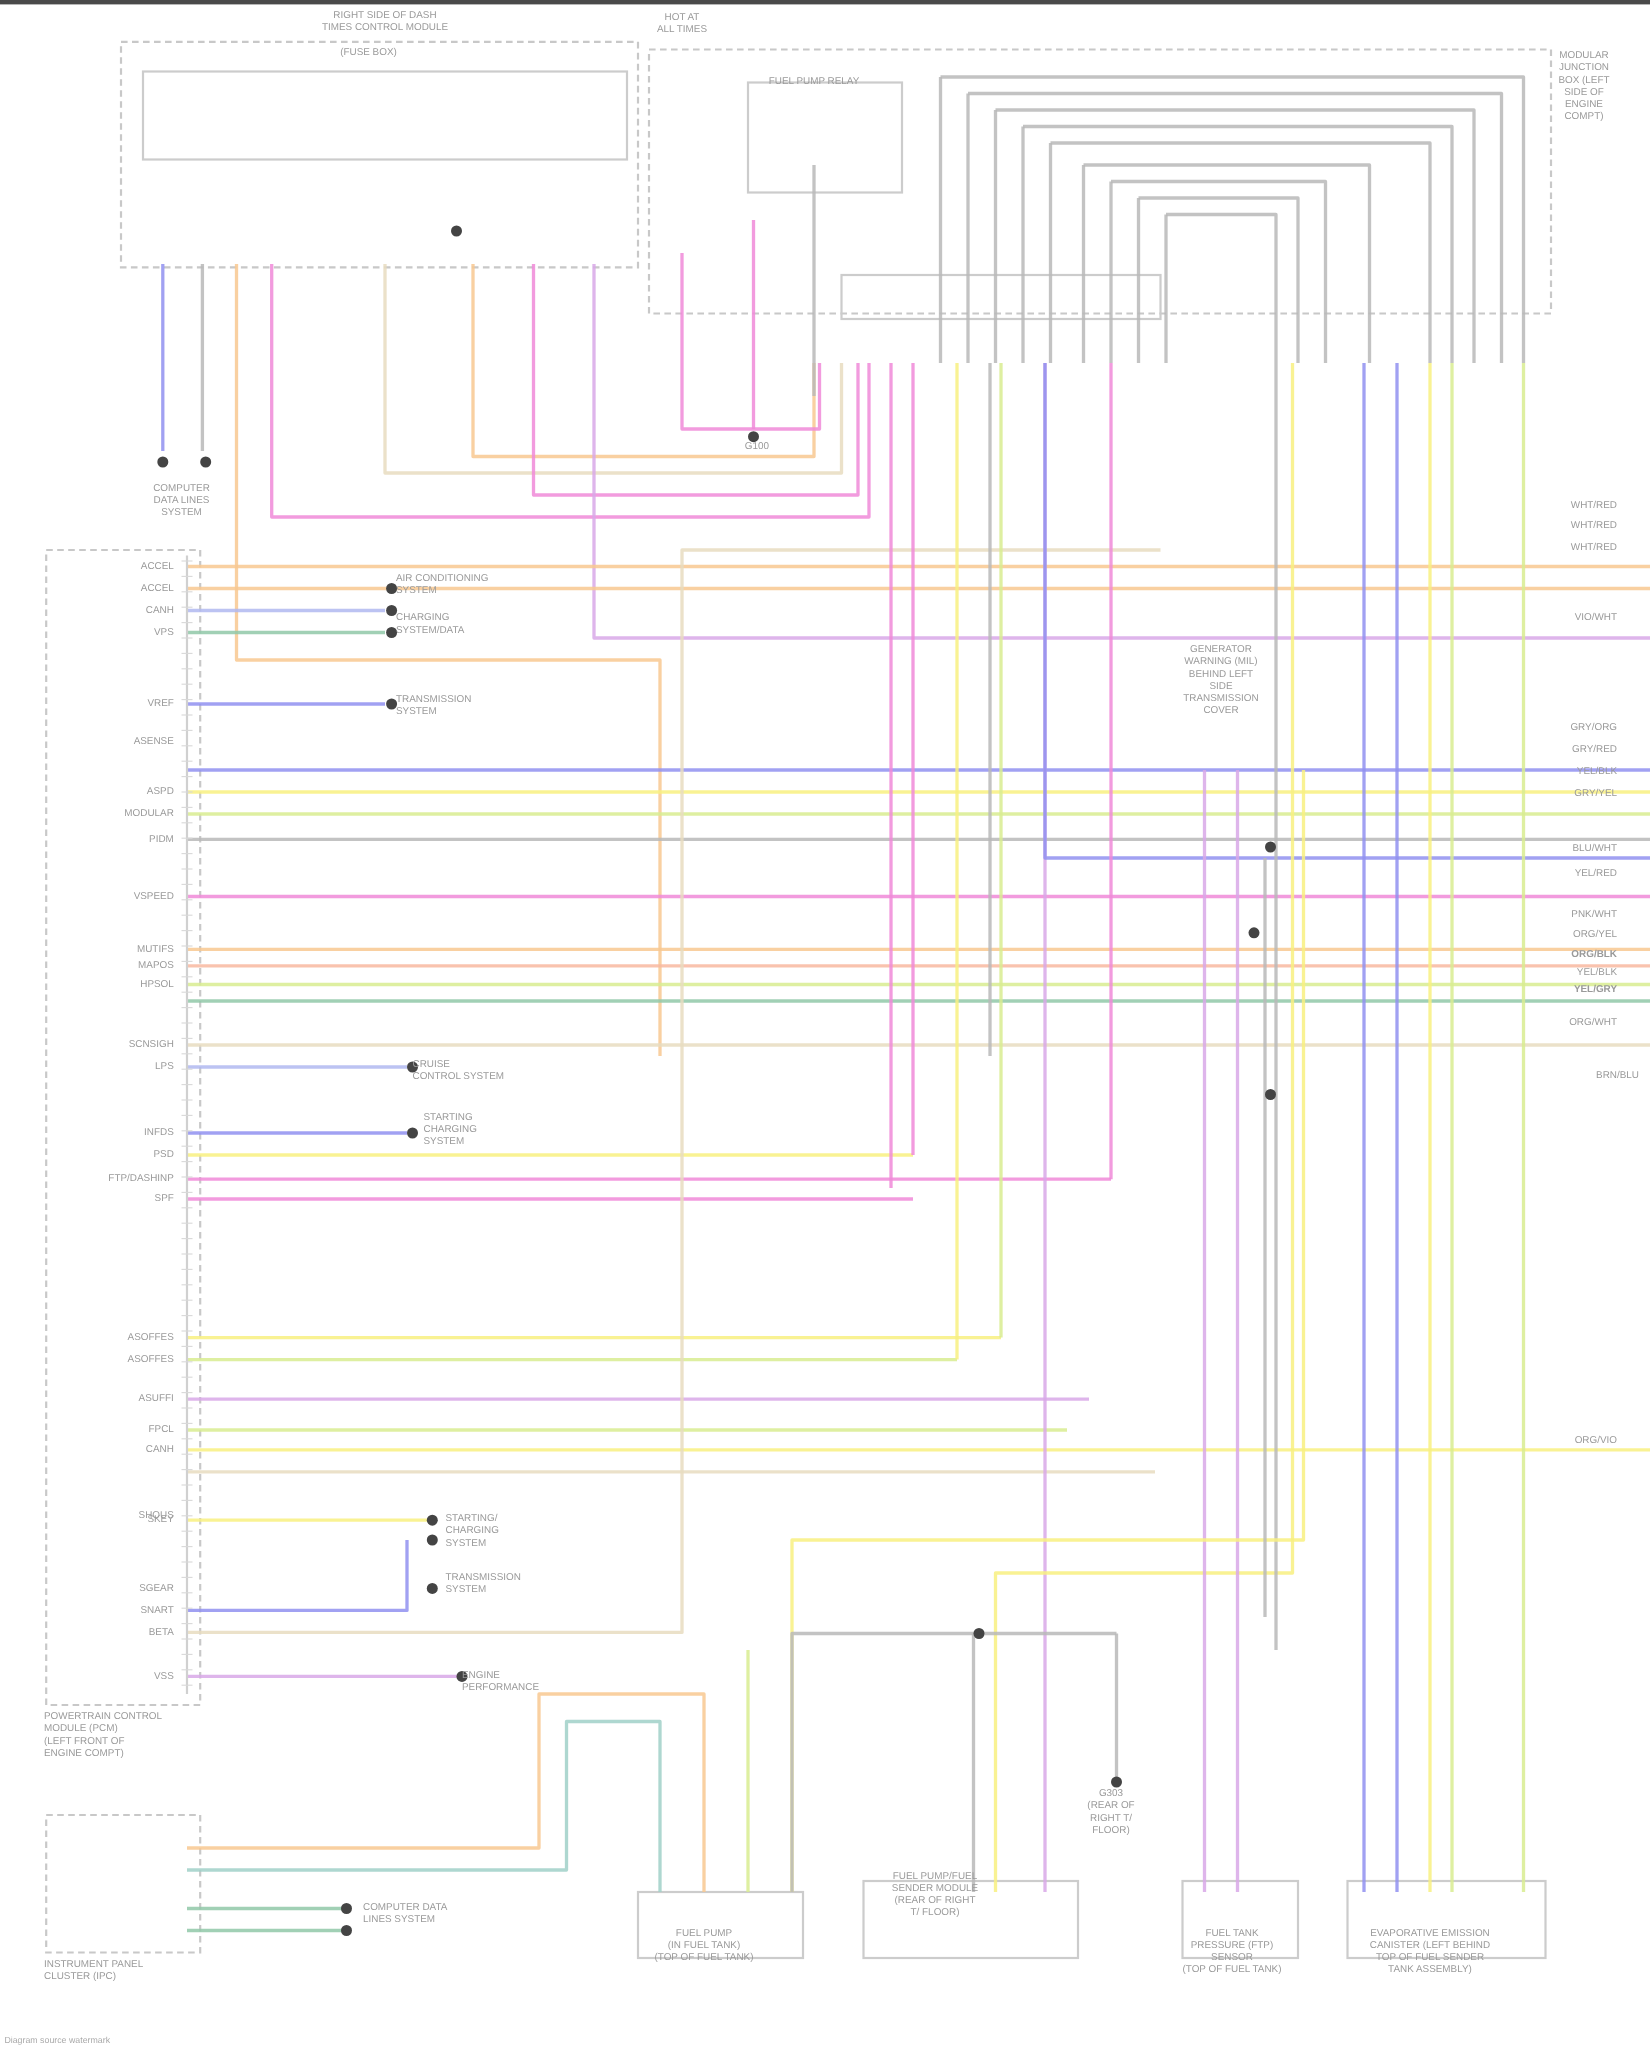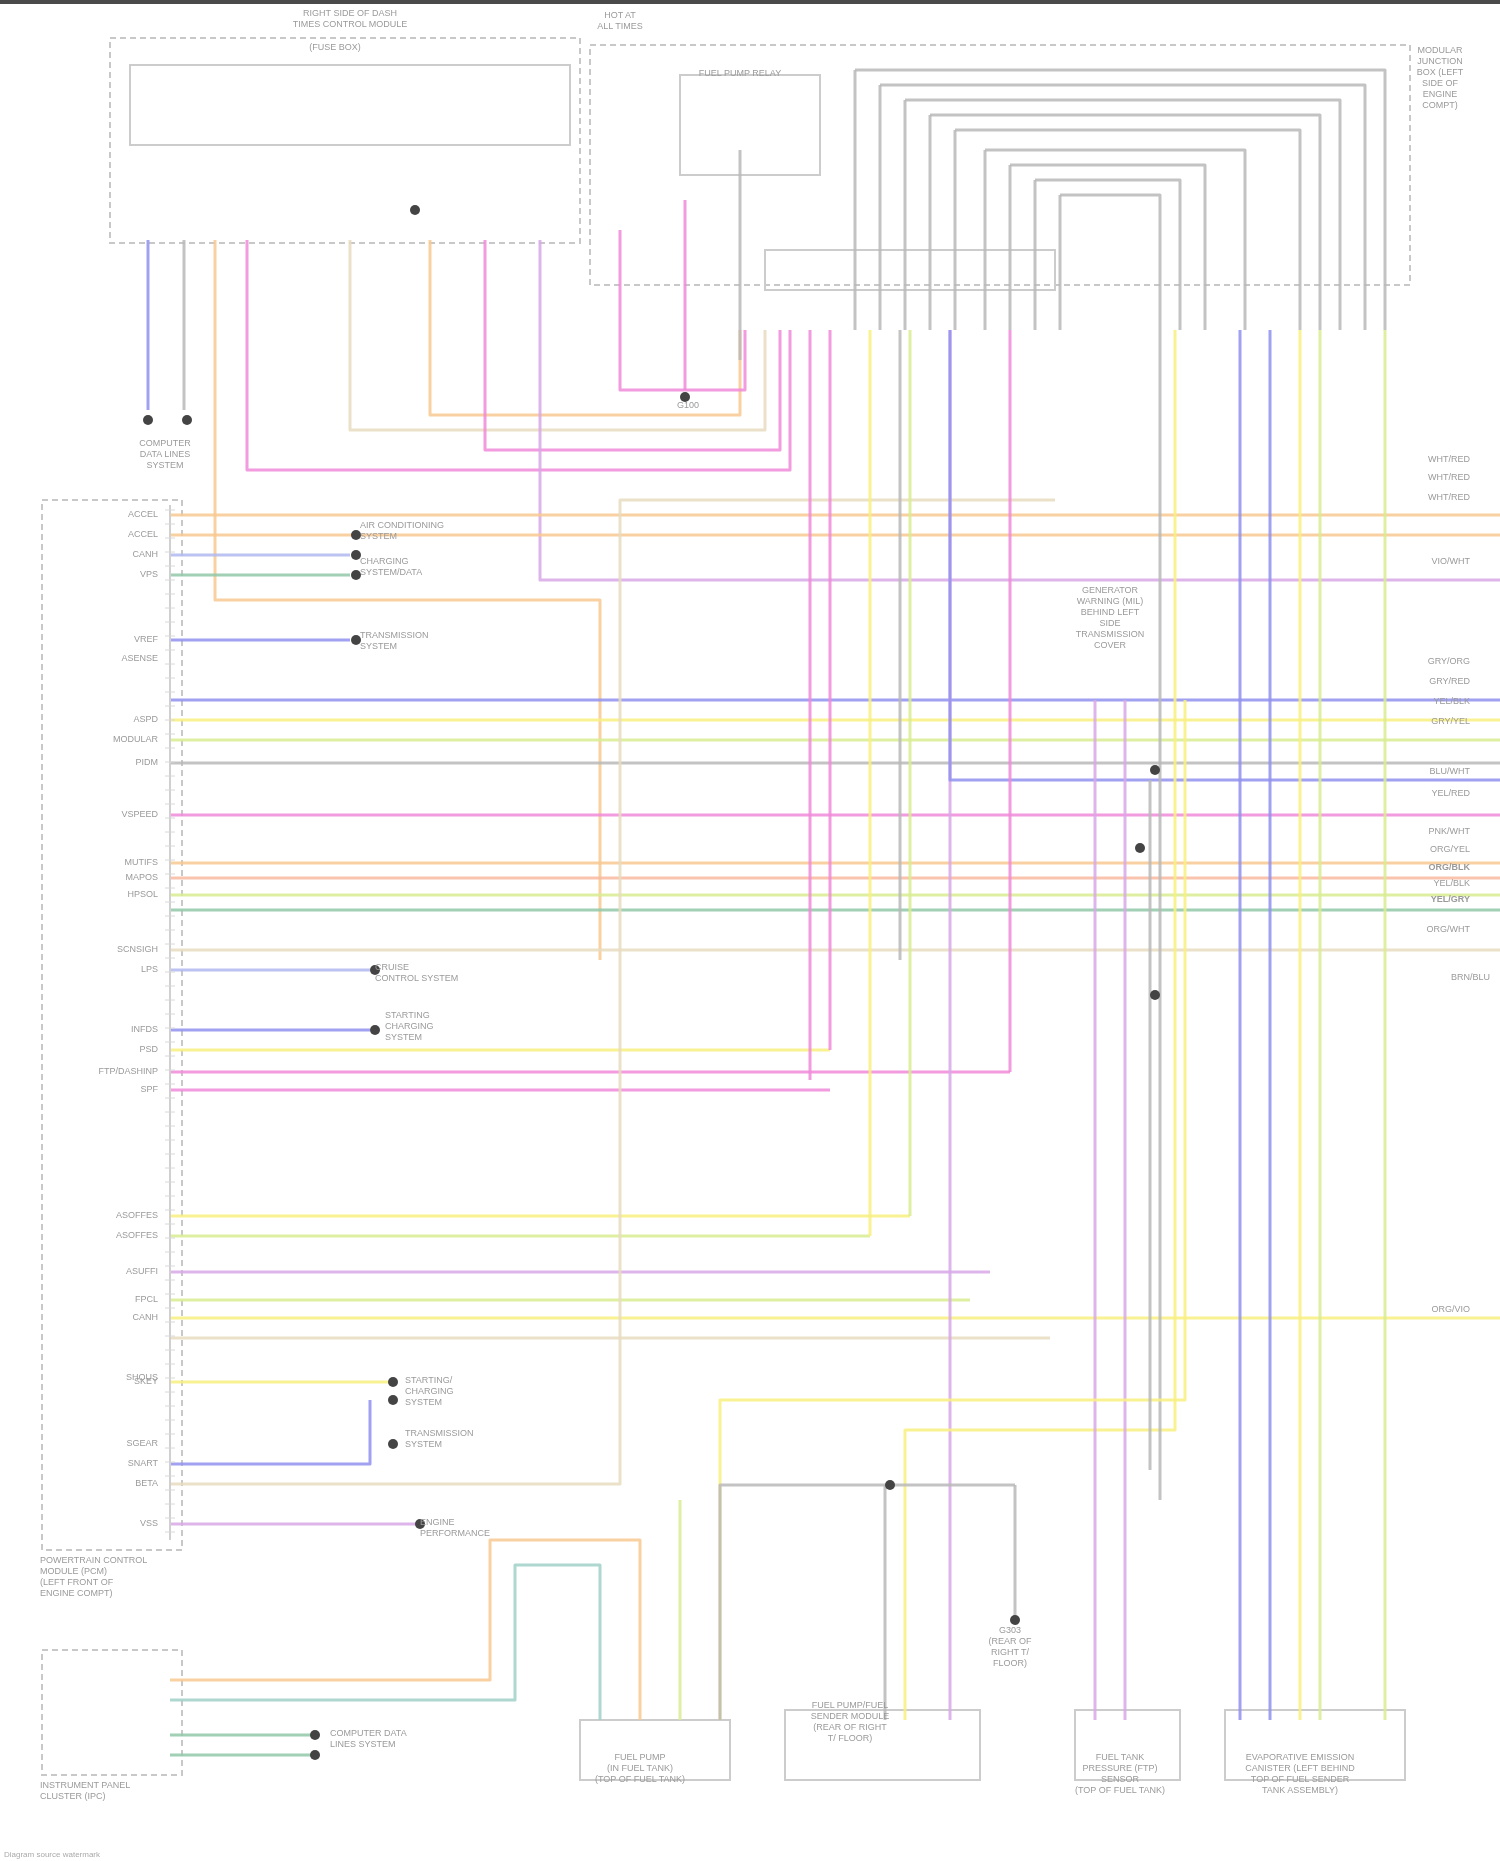--- a/index.html
+++ b/index.html
@@ -290,21 +290,21 @@
 PERFORMANCE</div>
     <div class="lbl left" style="left: 330px; top: 1728px; width: 110px;">COMPUTER DATA
 LINES SYSTEM</div>
   </div>
 <div id="pin-label-layer">
     <div class="lbl right" style="left: 60px; top: 509px; width: 98px;">ACCEL</div>
     <div class="lbl right" style="left: 60px; top: 529px; width: 98px;">ACCEL</div>
     <div class="lbl right" style="left: 60px; top: 549px; width: 98px;">CANH</div>
     <div class="lbl right" style="left: 60px; top: 569px; width: 98px;">VPS</div>
     <div class="lbl right" style="left: 60px; top: 634px; width: 98px;">VREF</div>
-    <div class="lbl right" style="left: 60px; top: 653px; width: 98px;">ASENSE</div>
+    <div class="lbl right" style="left: 60px; top: 668px; width: 98px;">ASENSE</div>
     <div class="lbl right" style="left: 60px; top: 714px; width: 98px;">ASPD</div>
     <div class="lbl right" style="left: 60px; top: 734px; width: 98px;">MODULAR</div>
     <div class="lbl right" style="left: 60px; top: 757px; width: 98px;">PIDM</div>
     <div class="lbl right" style="left: 60px; top: 809px; width: 98px;">VSPEED</div>
     <div class="lbl right" style="left: 60px; top: 857px; width: 98px;">MUTIFS</div>
     <div class="lbl right" style="left: 60px; top: 872px; width: 98px;">MAPOS</div>
     <div class="lbl right" style="left: 60px; top: 889px; width: 98px;">HPSOL</div>
     <div class="lbl right" style="left: 60px; top: 944px; width: 98px;">SCNSIGH</div>
     <div class="lbl right" style="left: 60px; top: 964px; width: 98px;">LPS</div>
     <div class="lbl right" style="left: 60px; top: 1024px; width: 98px;">INFDS</div>

